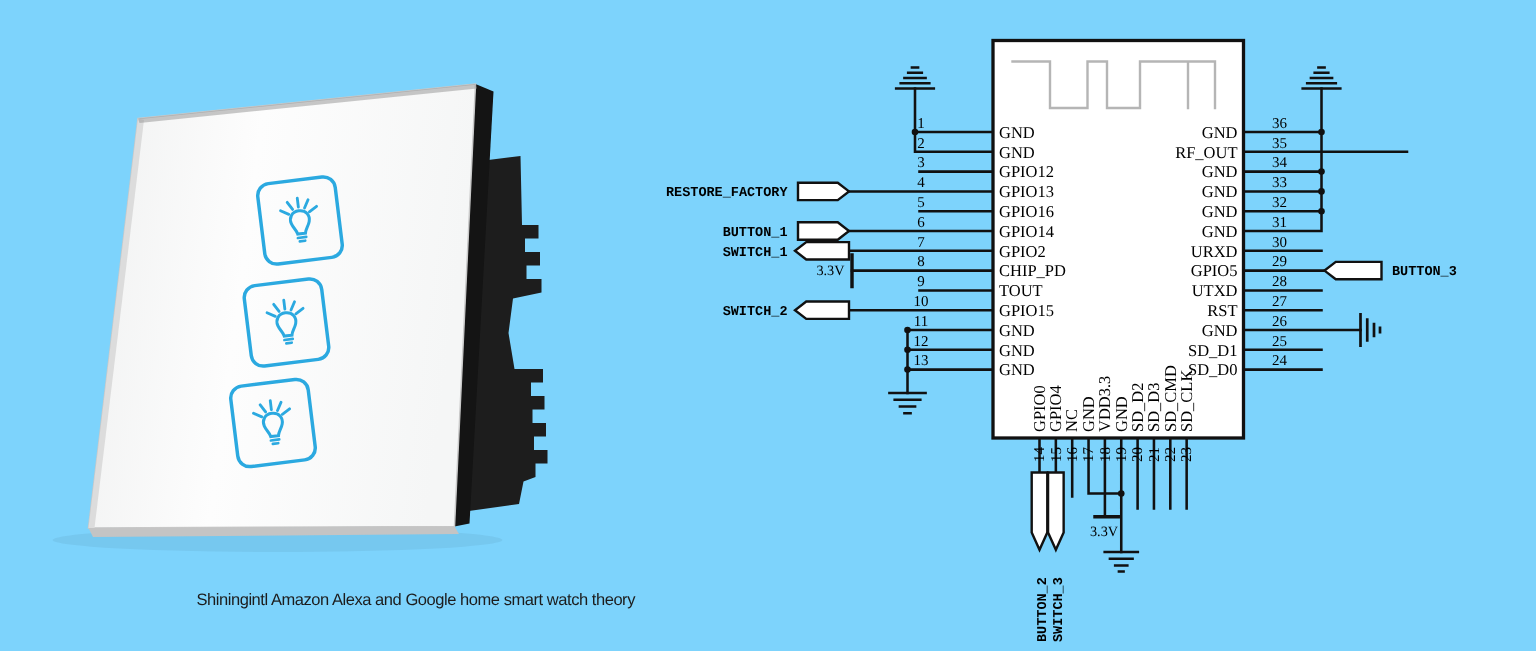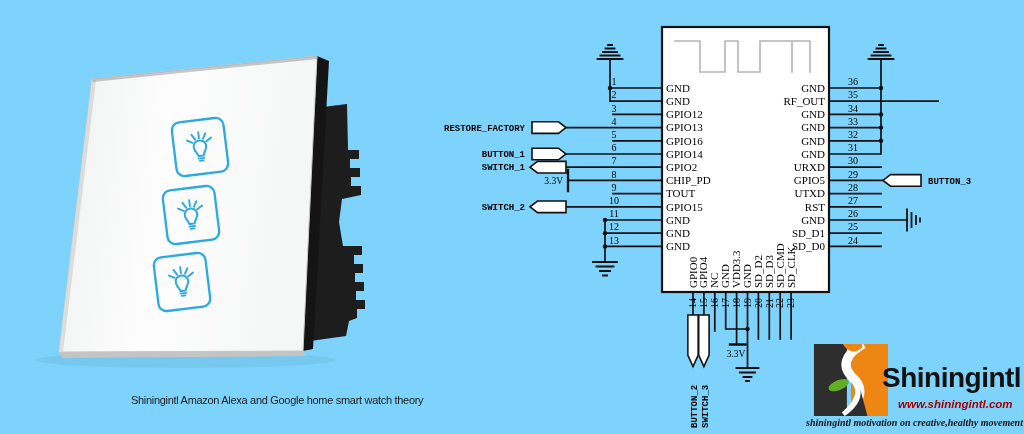--- a/index.html
+++ b/index.html
@@ -212,27 +212,14 @@
       <text class="net" x="928" y="183.6">BUTTON_3</text>
       <text class="net" transform="translate(697,428) rotate(-90)">BUTTON_2</text>
       <text class="net" transform="translate(708,428) rotate(-90)">SWITCH_3</text>
       <text class="v33" x="736" y="357" text-anchor="middle">3.3V</text>
     </g>
   </g>
 </svg>
 
 <div class="caption">Shiningintl Amazon Alexa and Google home smart watch theory</div>
 
-<div class="logo">
-  <svg width="78" height="72" style="left:6px;top:8px;" viewBox="0 0 72 70">
-    <rect x="0" y="0" width="32" height="70" fill="#2e2e2e"></rect>
-    <rect x="36" y="0" width="36" height="70" fill="#ee8613"></rect>
-    <path d="M48,0 C30,10 26,22 38,33 C49,43 46,56 30,70" stroke="#fff" stroke-width="9" fill="none"></path>
-    <path d="M28,0 C33,8 41,10 47,3 L47,0 Z" fill="#ee8613"></path>
-    <path d="M30,70 C44,60 48,50 44,40 L52,70 Z" fill="#2e2e2e"></path>
-    <ellipse cx="24" cy="40" rx="10.5" ry="4.8" transform="rotate(-22 24 40)" fill="#5fae24"></ellipse>
-  </svg>
-  <div class="brand">Shiningintl</div>
-  <div class="site">www.shiningintl.com</div>
-  <div class="tag">shiningintl motivation on creative,healthy movement</div>
+
 </div>
 
-</div>
-
 </body></html>

